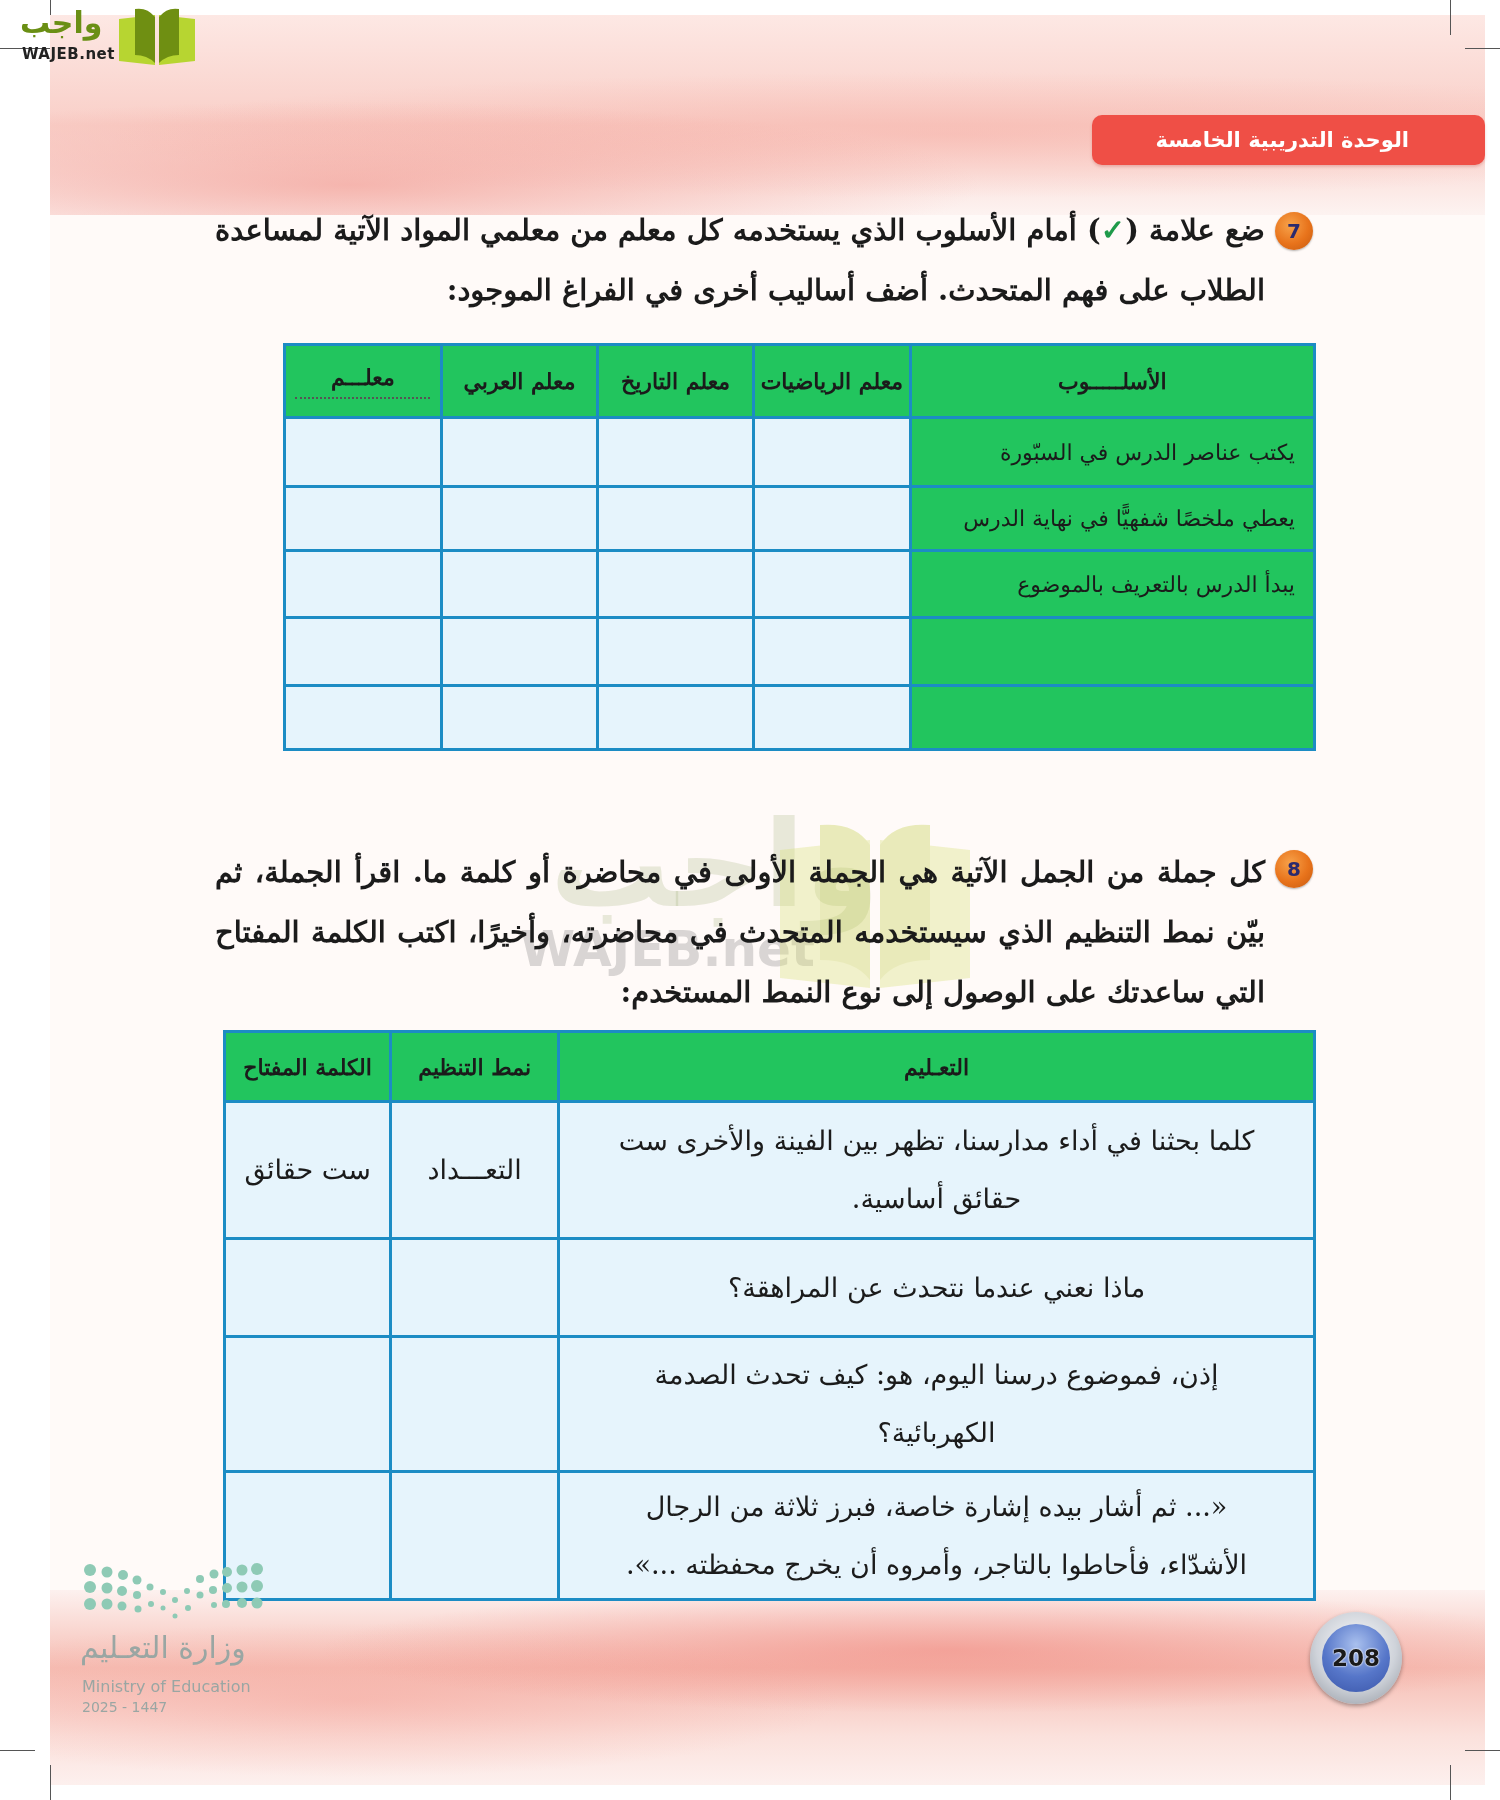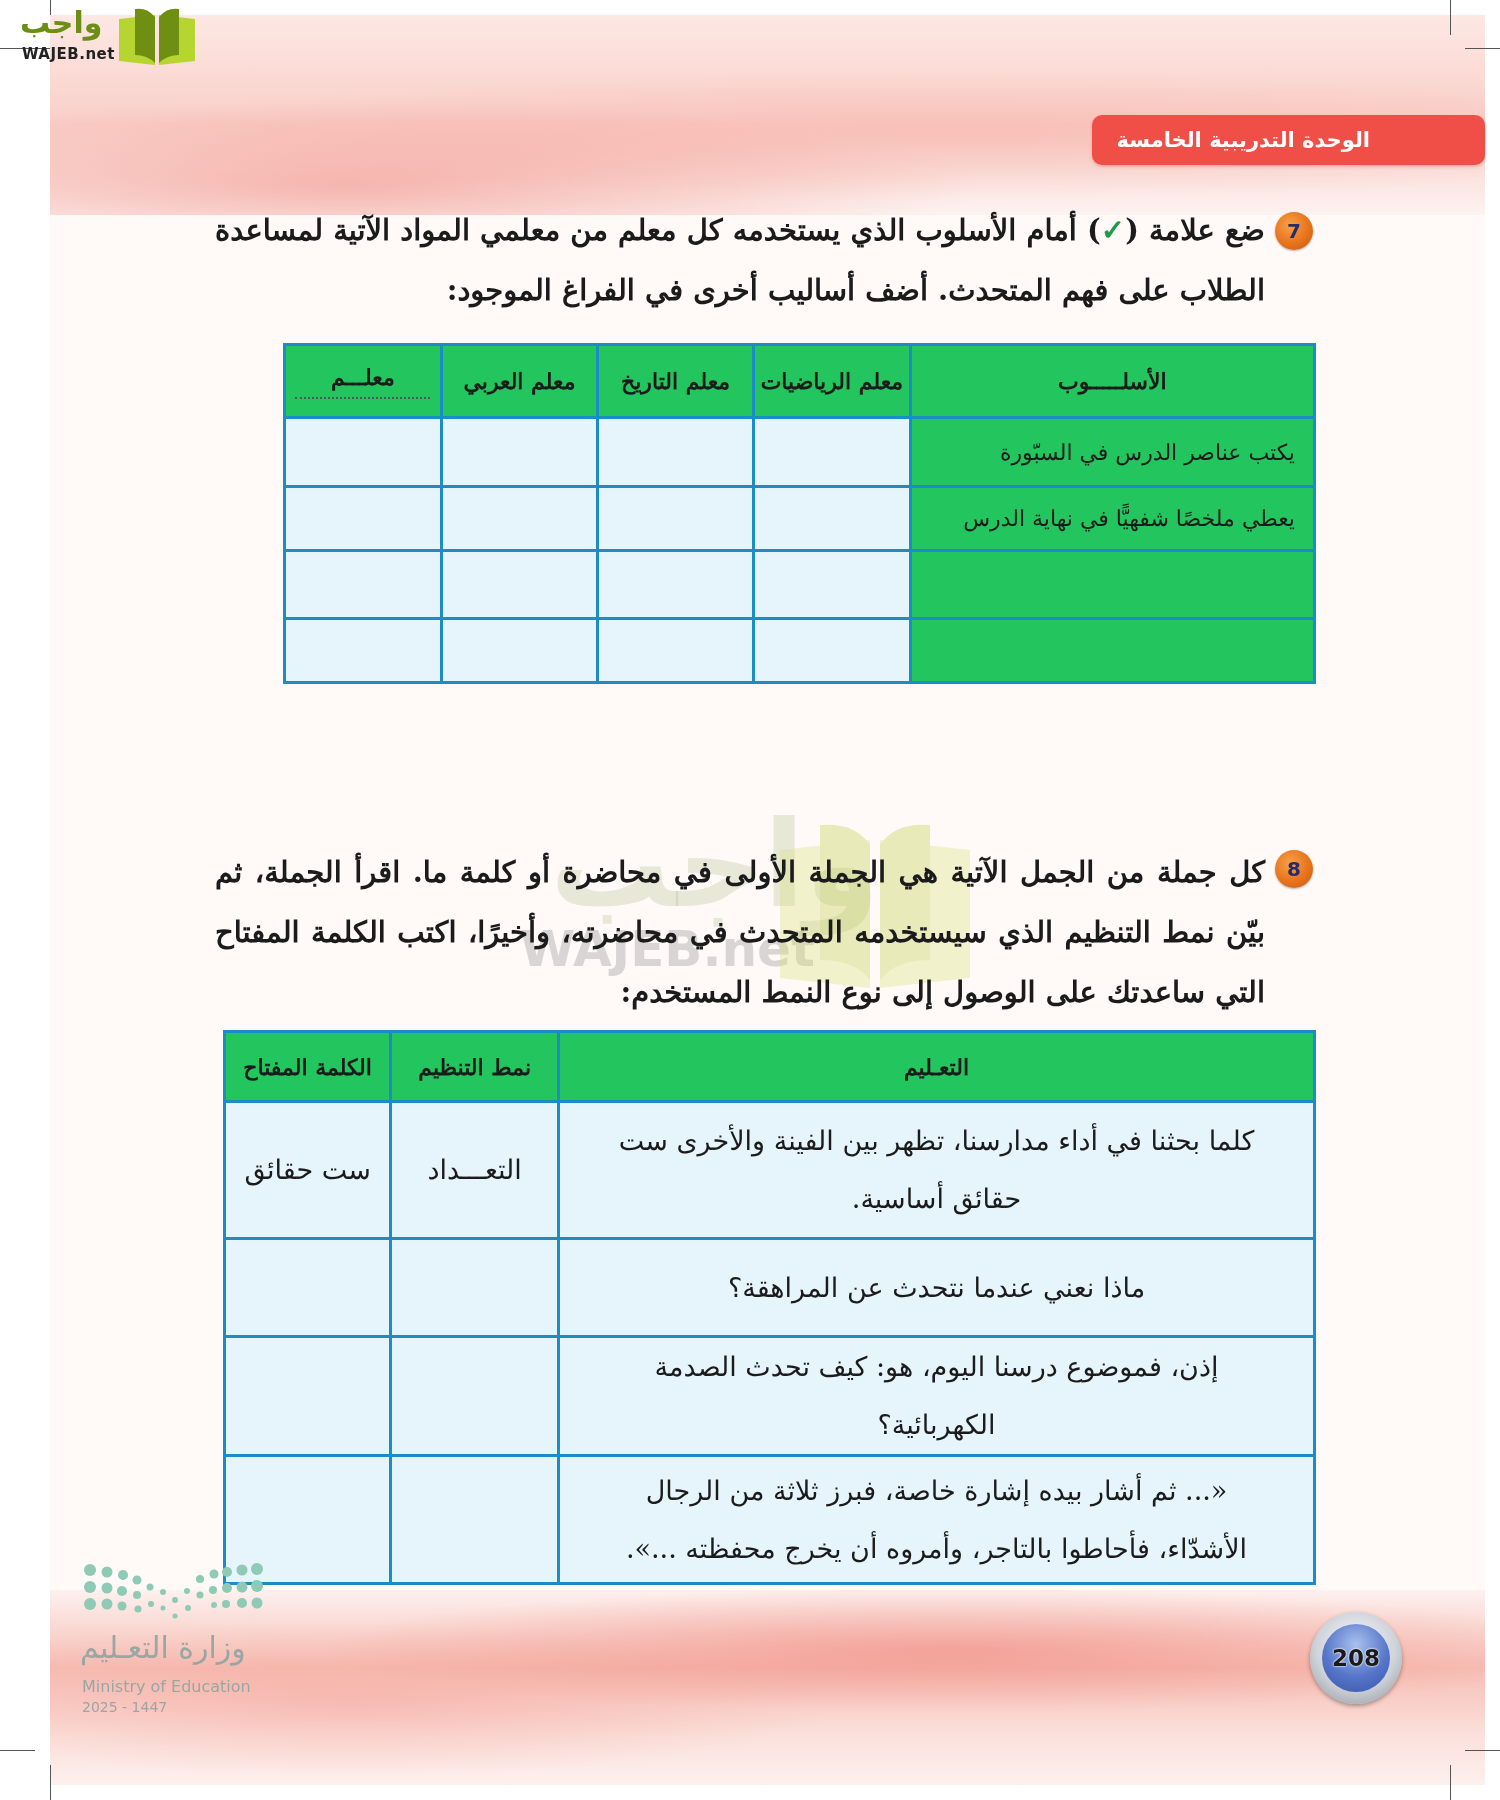--- a/index.html
+++ b/index.html
@@ -31,21 +31,21 @@
   .logo { position:absolute; left:10px; top:5px; width:180px; height:60px; }
   .logo-ar { position:absolute; left:10px; top:0; font-family:"DejaVu Sans", sans-serif; font-weight:bold; font-size:30px; color:#6a8f14; direction:rtl; }
   .logo-en { position:absolute; left:12px; top:40px; font-family:"DejaVu Sans", sans-serif; font-weight:bold; font-size:15px; color:#222; letter-spacing:0.5px; }
   .logo-book { position:absolute; left:107px; top:0; width:80px; height:62px; }
 
   .unit-banner {
     position:absolute; left:1092px; top:115px; width:393px; height:50px;
     background:#ef4f46; border-radius:10px 0 0 10px;
     border-top-right-radius:10px; border-bottom-right-radius:10px;
     color:#fff; font-family:"DejaVu Sans", sans-serif; font-weight:bold; font-size:21px;
-    direction:rtl; display:flex; align-items:center; padding-right:115px; box-sizing:border-box;
+    direction:rtl; display:flex; align-items:center; padding-right:76px; box-sizing:border-box;
     box-shadow: 0 2px 3px rgba(180,60,50,0.25);
   }
 
   .qnum {
     position:absolute; width:38px; height:38px; border-radius:50%;
     background: radial-gradient(circle at 40% 35%, #f7a24a 0%, #e8731b 55%, #c55a10 100%);
     color:#2b2a6e; font-family:"DejaVu Sans", sans-serif; font-weight:bold; font-size:20px;
     display:flex; align-items:center; justify-content:center;
     box-shadow: 0 1px 2px rgba(0,0,0,0.3);
   }
@@ -153,20 +153,27 @@
     <td></td>
     <td></td>
   </tr>
   <tr style="height:64px;">
     <td class="first">يعطي ملخصًا شفهيًّا في نهاية الدرس</td>
     <td></td>
     <td></td>
     <td></td>
     <td></td>
   </tr>
+  <tr style="height:67px;">
+    <td class="first">يبدأ الدرس بالتعريف بالموضوع</td>
+    <td></td>
+    <td></td>
+    <td></td>
+    <td></td>
+  </tr>
   <tr style="height:68px;">
     <td class="first"></td>
     <td></td>
     <td></td>
     <td></td>
     <td></td>
   </tr>
   <tr style="height:64px;">
     <td class="first"></td>
     <td></td>
@@ -204,21 +211,21 @@
     <td style="padding:0 40px;margin-left:15px;">كلما بحثنا في أداء مدارسنا، تظهر بين الفينة والأخرى ست حقائق أساسية.</td>
     <td>التعـــداد</td>
     <td>ست حقائق</td>
   </tr>
   <tr style="height:98px;">
     <td style="padding:0 58px;">ماذا نعني عندما نتحدث عن المراهقة؟</td>
     <td></td>
     <td></td>
   </tr>
   <tr style="height:118px;">
-    <td style="padding:0 70px;">إذن، فموضوع درسنا اليوم، هو: كيف تحدث الصدمة الكهربائية؟</td>
+    <td style="padding:8px 70px;">إذن، فموضوع درسنا اليوم، هو: كيف تحدث الصدمة الكهربائية؟</td>
     <td></td>
     <td></td>
   </tr>
   <tr style="height:128px;">
     <td style="padding:0 40px;">«... ثم أشار بيده إشارة خاصة، فبرز ثلاثة من الرجال الأشدّاء، فأحاطوا بالتاجر، وأمروه أن يخرج محفظته ...».</td>
     <td></td>
     <td></td>
   </tr>
 </tbody>
   </table>

